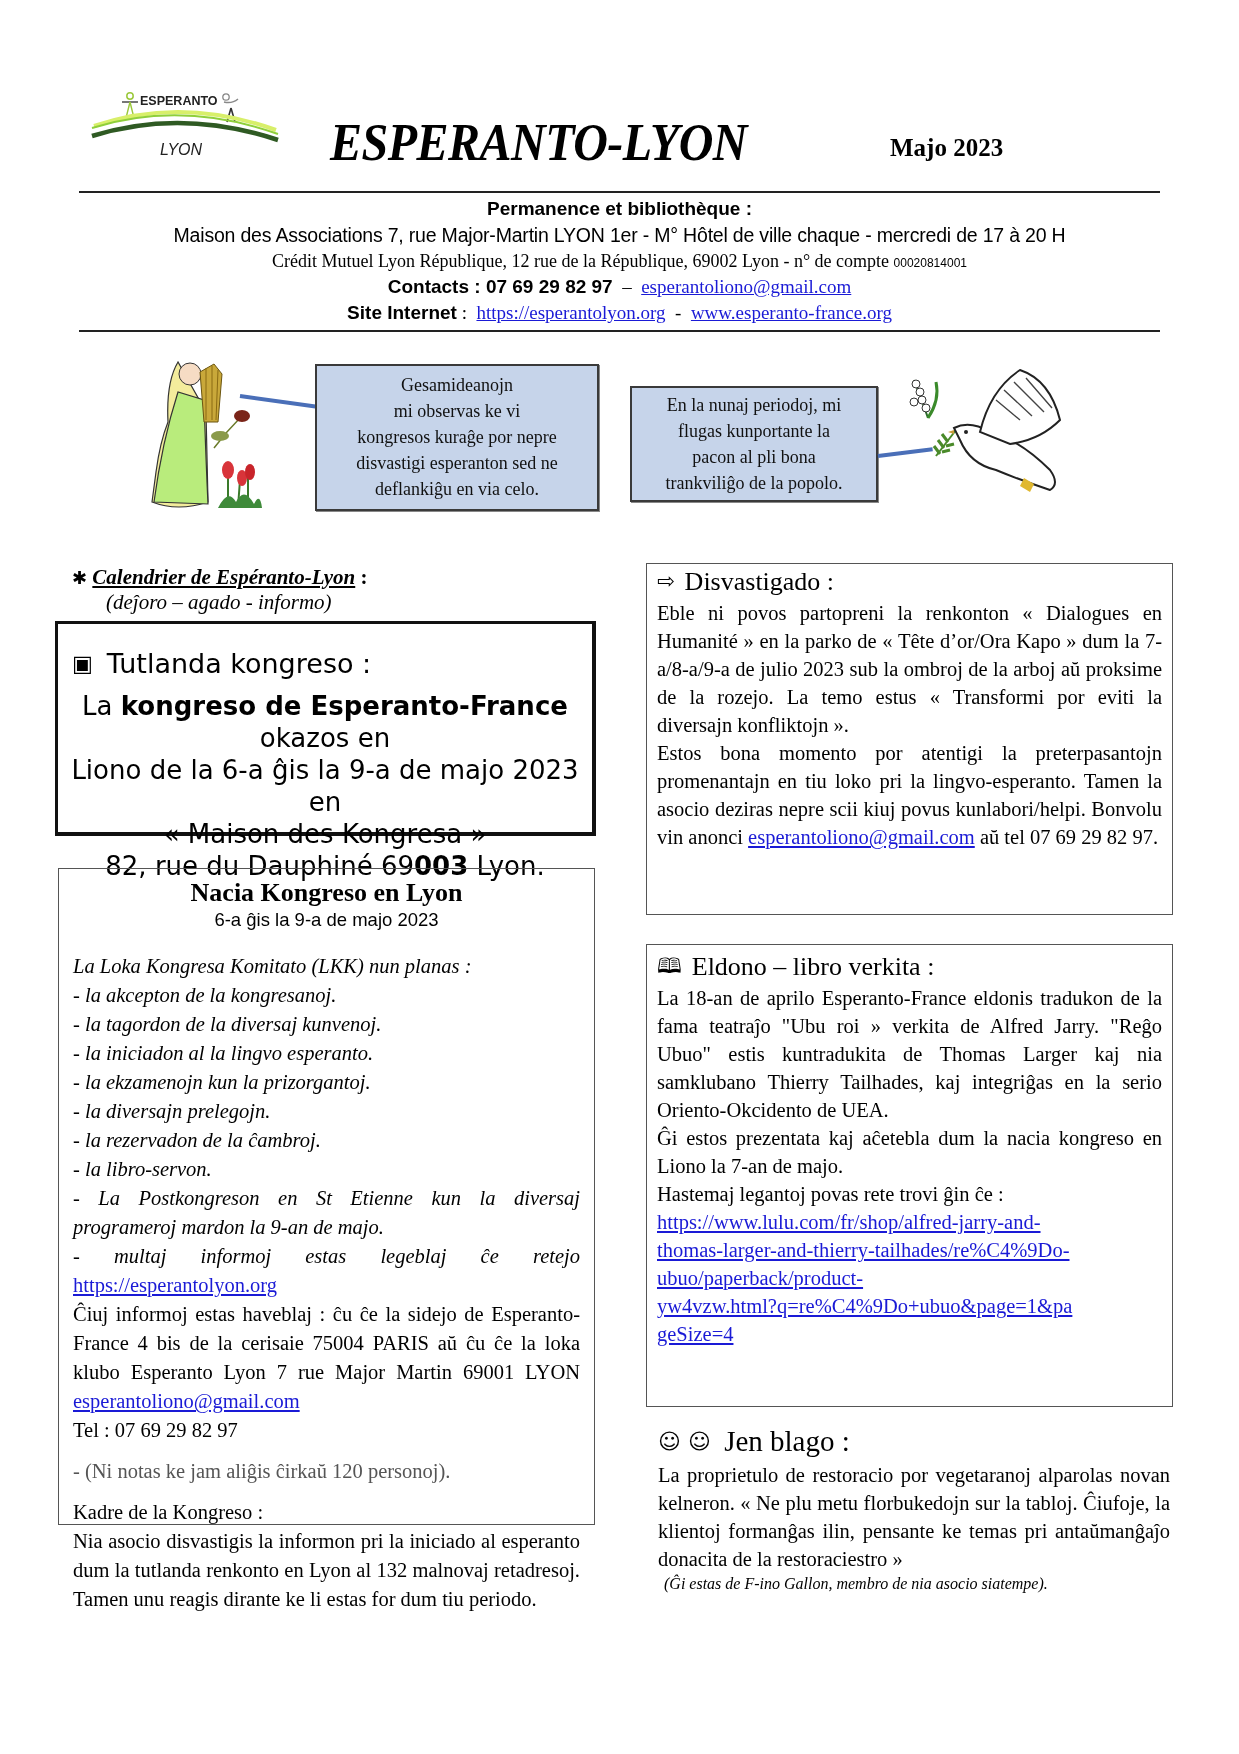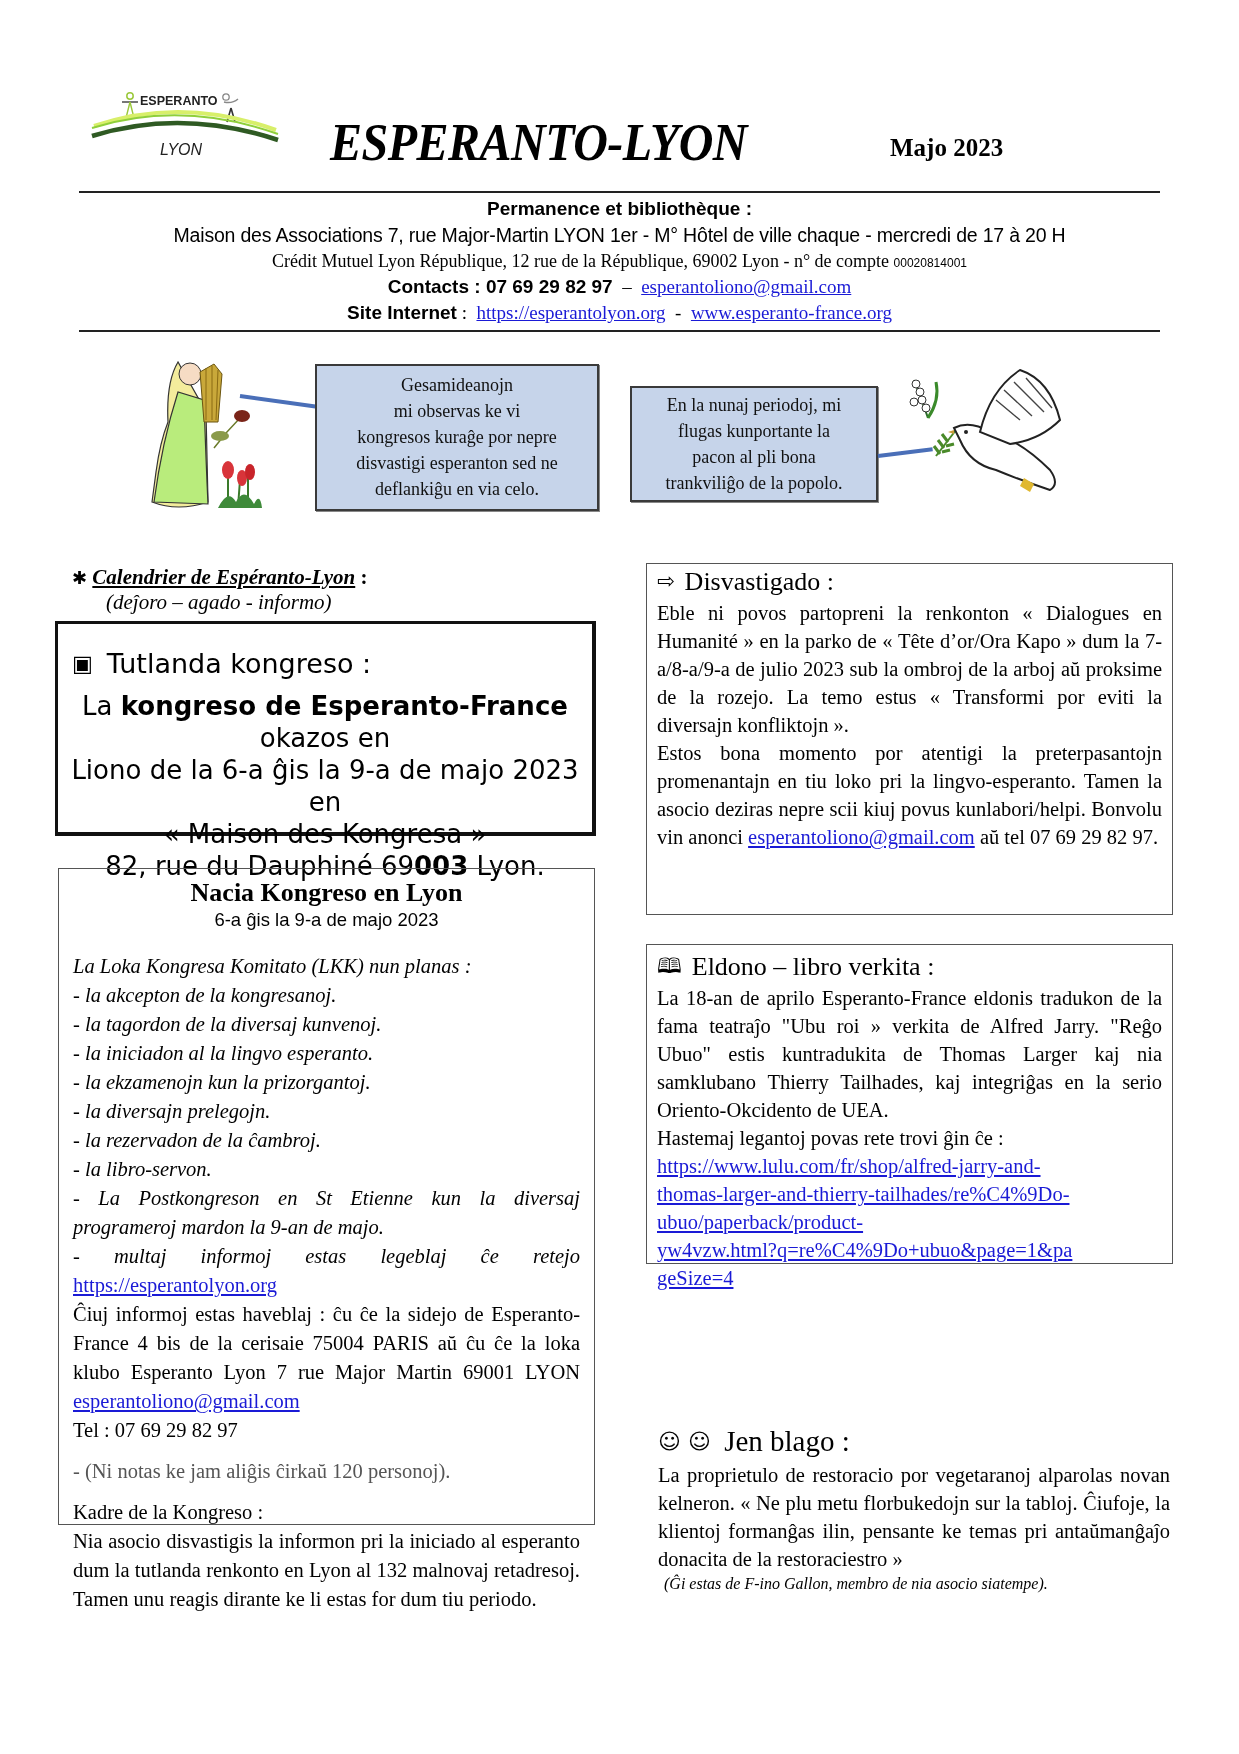--- a/index.html
+++ b/index.html
@@ -80,21 +80,21 @@
   #nacia-box .kadre-title { font-size: 20.5px; line-height: 29px; margin-top: 12px; }
 
   
   .rbox {
     position: absolute; left: 646px; width: 527px; border: 1.5px solid #555;
     padding: 0 10px 0 10px; font-size: 20.5px; line-height: 28px; text-align: justify;
   }
   .rbox .hd { font-size: 26px; line-height: 34px; text-align: left; }
   .rbox .hd .ico { font-family: "DejaVu Sans", sans-serif; font-size: 21px; margin-right: 10px; vertical-align: 2px; }
   #disv-box { top: 563px; height: 352px; }
-  #eldono-box { top: 944px; height: 320px; padding-top: 4px; }
+  #eldono-box { top: 944px; height: 463px; padding-top: 4px; }
   .rbox .link-block { text-align: left; }
   .rbox .last-left { text-align-last: left; }
 
   #blago { position: absolute; left: 658px; top: 1424px; width: 512px; }
   #blago .hd { font-size: 29px; line-height: 34px; }
   #blago .hd .ico { font-family: "DejaVu Sans", sans-serif; font-size: 22px; margin-right: 6px; vertical-align: 2px; }
   #blago .p { font-size: 20.5px; line-height: 28px; text-align: justify; margin-top: 2px; }
   #blago .credit { font-style: italic; font-size: 16px; line-height: 22px; margin-left: 6px; }
 </style>
 </head>
@@ -223,20 +223,21 @@
 
 <div class="rbox" id="disv-box">
   <div class="hd"><span class="ico">⇨</span><span>Disvastigado :</span></div>
   <div class="last-left">Eble ni povos partopreni la renkonton « Dialogues en Humanité » en la parko de « Tête d’or/Ora Kapo » dum la 7-a/8-a/9-a de julio 2023 sub la ombroj de la arboj aŭ proksime de la rozejo. La temo estus « Transformi por eviti la diversajn konfliktojn ».</div>
   <div class="last-left"><span>Estos bona momento por atentigi la preterpasantojn promenantajn en tiu loko pri la lingvo-esperanto. Tamen la asocio deziras nepre scii kiuj povus kunlabori/helpi. Bonvolu vin anonci </span><a>esperantoliono@gmail.com</a><span> aŭ tel 07 69 29 82 97.</span></div>
 </div>
 
 <div class="rbox" id="eldono-box">
   <div class="hd"><span class="ico">🕮</span><span>Eldono – libro verkita :</span></div>
   <div class="last-left">La 18-an de aprilo Esperanto-France eldonis tradukon de la fama teatraĵo "Ubu roi » verkita de Alfred Jarry. "Reĝo Ubuo" estis kuntradukita de Thomas Larger kaj nia samklubano Thierry Tailhades, kaj integriĝas en la serio Oriento-Okcidento de UEA.</div>
+  <div class="last-left">Ĝi estos prezentata kaj aĉetebla dum la nacia kongreso en Liono la 7-an de majo.</div>
   <div class="last-left">Hastemaj legantoj povas rete trovi ĝin ĉe :</div>
   <a class="link-block" style="display:block" title="https://www.lulu.com/fr/shop/alfred-jarry-and-thomas-larger-and-thierry-tailhades/re%C4%9Do-ubuo/paperback/product-yw4vzw.html?q=re%C4%9Do+ubuo&amp;page=1&amp;pageSize=4">
     <span style="display:block">https://www.lulu.com/fr/shop/alfred-jarry-and-</span>
     <span style="display:block">thomas-larger-and-thierry-tailhades/re%C4%9Do-</span>
     <span style="display:block">ubuo/paperback/product-</span>
     <span style="display:block">yw4vzw.html?q=re%C4%9Do+ubuo&amp;page=1&amp;pa</span>
     <span style="display:block">geSize=4</span>
   </a>
 </div>
 

